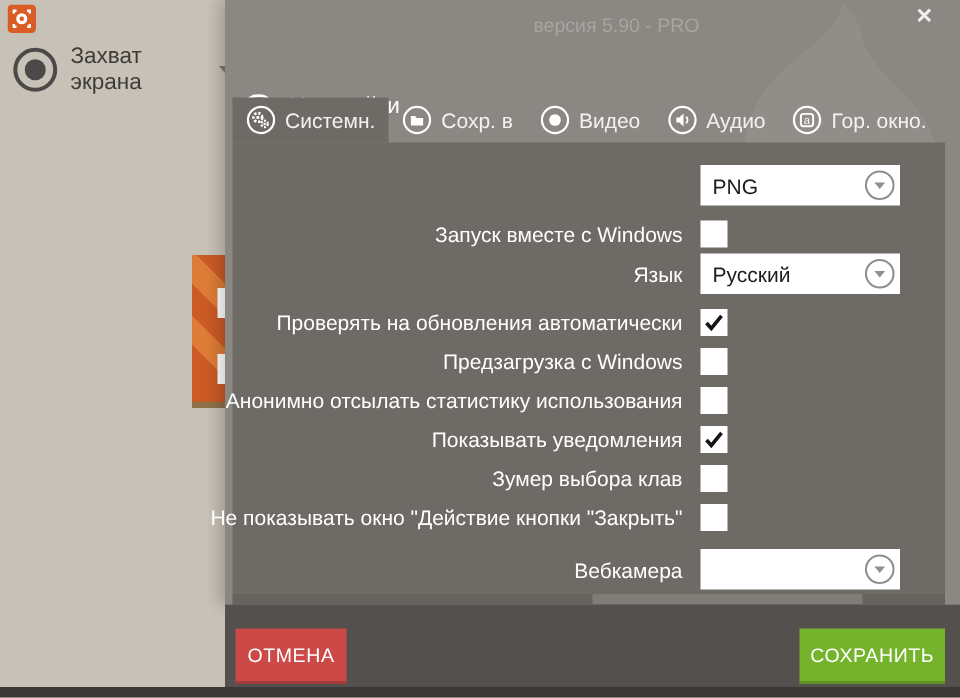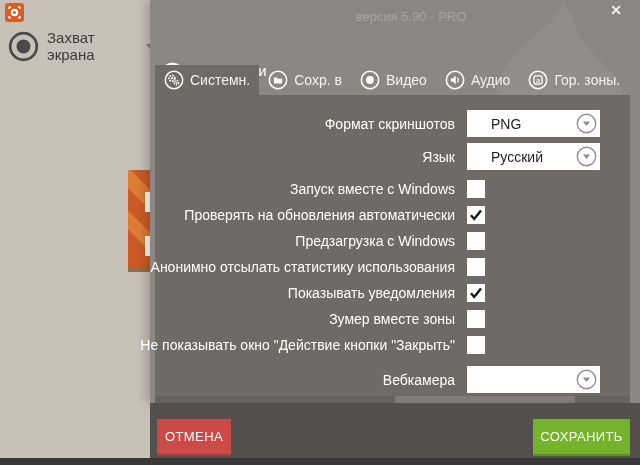--- a/index.html
+++ b/index.html
@@ -48,21 +48,21 @@
   
   .card{position:absolute;left:5px;top:95px;width:475px;height:308px;background:var(--card-bg);
     padding:15px 30px 0 10px;}
   .form-row{display:flex;align-items:center;justify-content:flex-end;}
   .form-row.select-row{height:27px;margin-bottom:6px;}
   .form-row.checkbox-row{height:26px;}
   .form-row:last-child{margin-top:8px;}
   .form-label{color:#fff;font-size:14px;margin-right:12px;white-space:nowrap;text-align:right;}
   .control-cell{width:133px;display:flex;align-items:center;flex:0 0 133px;}
   .select{width:133px;height:27px;background:#fff;position:relative;display:flex;align-items:center;
-    padding-left:24px;font-size:14px;color:#1e1e1e;cursor:default;}
+    padding-left:8px;font-size:14px;color:#1e1e1e;cursor:default;}
   .select .dd-arrow{position:absolute;right:3px;top:3px;line-height:0;}
   .checkbox{width:18px;height:18px;background:#fff;display:flex;align-items:center;justify-content:center;cursor:default;}
   .card-scrollbar{position:absolute;left:0;bottom:0;width:100%;height:7px;background:rgba(0,0,0,0.07);}
   .card-scrollbar .thumb{position:absolute;left:240px;top:0;width:180px;height:7px;background:#807d79;}
   
   .footer{position:absolute;left:150px;top:403px;width:490px;height:55px;background:var(--footer-bg);}
   .btn{border:none;color:#fff;font-size:13px;letter-spacing:0.4px;font-family:inherit;cursor:default;
     border-bottom:2px solid rgba(0,0,0,0.18);}
   .btn-cancel{position:absolute;left:7px;top:16px;width:74px;height:37px;background:var(--cancel-red);}
   .btn-save{position:absolute;right:10px;top:16px;width:97px;height:37px;background:var(--save-green);}
@@ -154,57 +154,56 @@
             <path d="M12.4 7.8 a3 3 0 0 1 0 4.4" fill="none" stroke="#fff" stroke-width="1.2"></path>
           </svg></span>
         <span>Аудио</span>
       </div>
       <div class="tab">
         <span class="tab-icon"><svg width="20" height="20" viewBox="0 0 20 20">
             <circle cx="10" cy="10" r="8.7" fill="none" stroke="#fff" stroke-width="1.5"></circle>
             <rect x="5.9" y="5.9" width="8.2" height="8.2" rx="1.8" fill="none" stroke="#fff" stroke-width="1.3"></rect>
             <text x="10" y="12.6" text-anchor="middle" font-size="7.5" fill="#fff" font-family="Liberation Sans, sans-serif">a</text>
           </svg></span>
-        <span>Гор. зоны.</span>
+        <span>Гор. окно.</span>
       </div>
     </div>
 
   <div class="card">
     <div id="form-rows">
         <div class="form-row select-row">
-          <span class="form-label">Формат скриншотов</span>
           <div class="control-cell">
             <div class="select">
               <span>PNG</span>
               <span class="dd-arrow"><svg width="21" height="21" viewBox="0 0 21 21">
                   <circle cx="10.5" cy="10.5" r="9.2" fill="none" stroke="#8f8f8f" stroke-width="1.4"></circle>
                   <path d="M6.9 8.6 h7.2 L10.5 13 z" fill="#8f8f8f"></path>
                 </svg></span>
             </div>
           </div>
         </div>
+        <div class="form-row checkbox-row">
+          <span class="form-label">Запуск вместе с Windows</span>
+          <div class="control-cell">
+            <div class="checkbox"></div>
+          </div>
+        </div>
         <div class="form-row select-row">
           <span class="form-label">Язык</span>
           <div class="control-cell">
             <div class="select">
               <span>Русский</span>
               <span class="dd-arrow"><svg width="21" height="21" viewBox="0 0 21 21">
                   <circle cx="10.5" cy="10.5" r="9.2" fill="none" stroke="#8f8f8f" stroke-width="1.4"></circle>
                   <path d="M6.9 8.6 h7.2 L10.5 13 z" fill="#8f8f8f"></path>
                 </svg></span>
             </div>
           </div>
         </div>
         <div class="form-row checkbox-row">
-          <span class="form-label">Запуск вместе с Windows</span>
-          <div class="control-cell">
-            <div class="checkbox"></div>
-          </div>
-        </div>
-        <div class="form-row checkbox-row">
           <span class="form-label">Проверять на обновления автоматически</span>
           <div class="control-cell">
             <div class="checkbox">
               <span style="line-height: 0;"><svg width="16" height="16" viewBox="0 0 16 16">
                   <path d="M3 8.3 l3.2 3.7 L13 3.6" stroke="#141414" stroke-width="2.4" fill="none"></path>
                 </svg></span>
             </div>
           </div>
         </div>
         <div class="form-row checkbox-row">
@@ -223,21 +222,21 @@
           <span class="form-label">Показывать уведомления</span>
           <div class="control-cell">
             <div class="checkbox">
               <span style="line-height: 0;"><svg width="16" height="16" viewBox="0 0 16 16">
                   <path d="M3 8.3 l3.2 3.7 L13 3.6" stroke="#141414" stroke-width="2.4" fill="none"></path>
                 </svg></span>
             </div>
           </div>
         </div>
         <div class="form-row checkbox-row">
-          <span class="form-label">Зумер вместе зоны</span>
+          <span class="form-label">Зумер выбора клав</span>
           <div class="control-cell">
             <div class="checkbox"></div>
           </div>
         </div>
         <div class="form-row checkbox-row">
           <span class="form-label">Не показывать окно "Действие кнопки "Закрыть"</span>
           <div class="control-cell">
             <div class="checkbox"></div>
           </div>
         </div>

